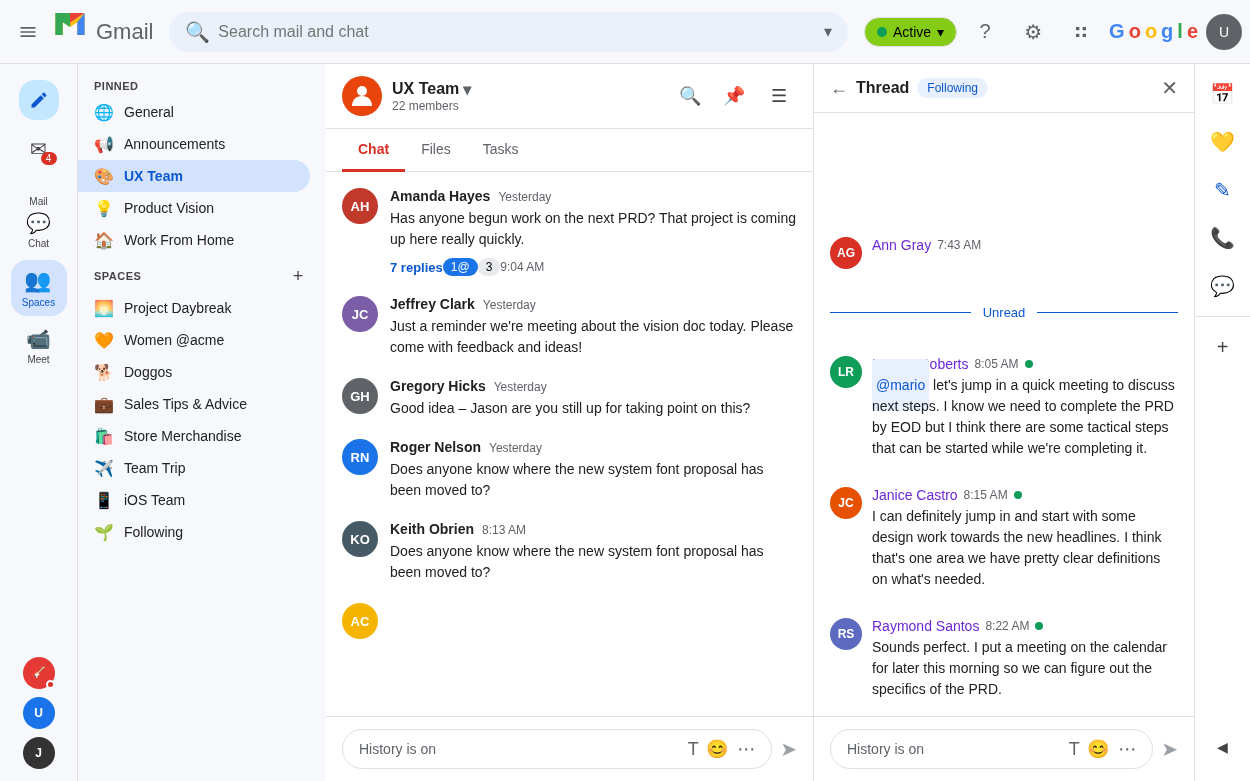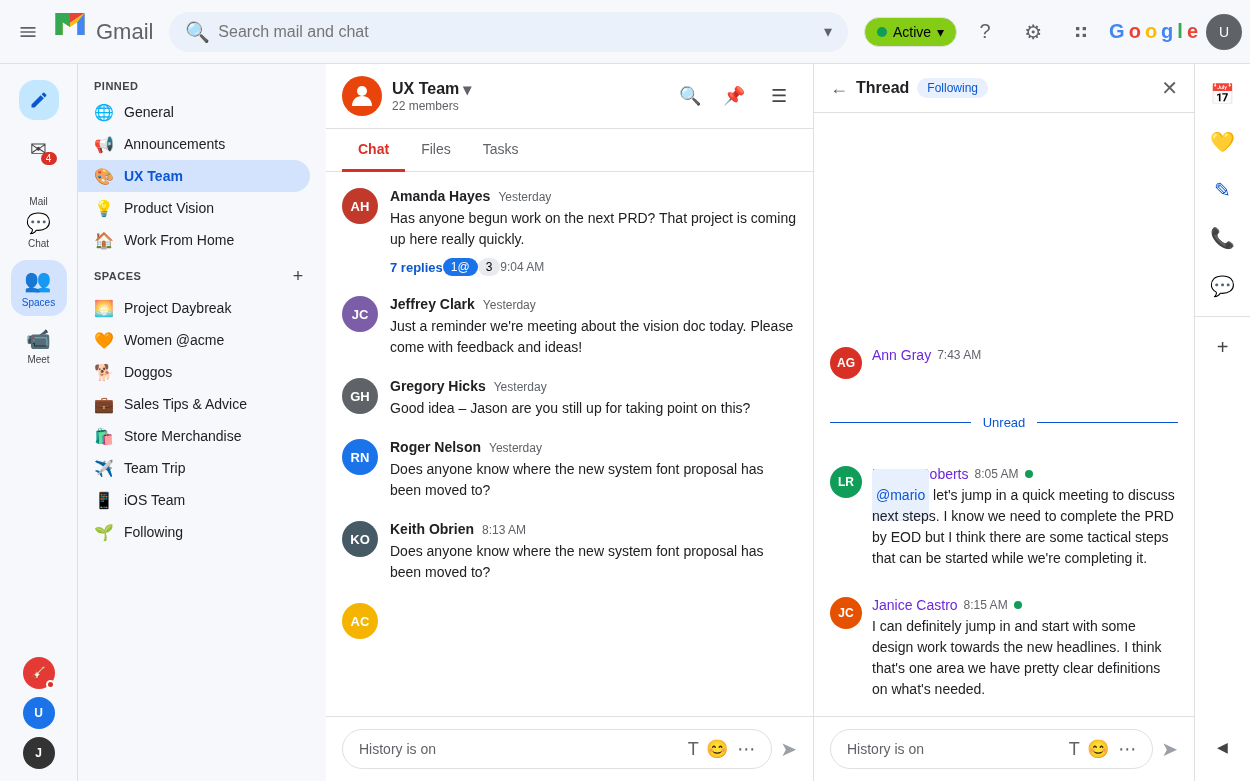--- a/index.html
+++ b/index.html
@@ -548,20 +548,31 @@
           <div class="t-content">
             <div class="t-header">
               <span class="t-name">Janice Castro</span>
               <span class="t-time">8:15 AM</span>
               <span class="t-online"></span>
             </div>
             <div class="t-text">I can definitely jump in and start with some design work towards the new headlines. I think that's one area we have pretty clear definitions on what's needed.</div>
           </div>
         </div>
 
+        <div class="thread-msg">
+          <div class="t-avatar" style="background:#5c6bc0;">RS</div>
+          <div class="t-content">
+            <div class="t-header">
+              <span class="t-name">Raymond Santos</span>
+              <span class="t-time">8:22 AM</span>
+              <span class="t-online"></span>
+            </div>
+            <div class="t-text">Sounds perfect. I put a meeting on the calendar for later this morning so we can figure out the specifics of the PRD.</div>
+          </div>
+        </div>
       </div>
 
       <div class="thread-input-bar">
         <div class="thread-input-inner">
           <span class="chat-input-text">History is on</span>
           <span class="input-icon-btn">T</span>
           <span class="input-icon-btn">😊</span>
           <span class="input-icon-btn">⋯</span>
         </div>
         <div class="send-btn">➤</div>

